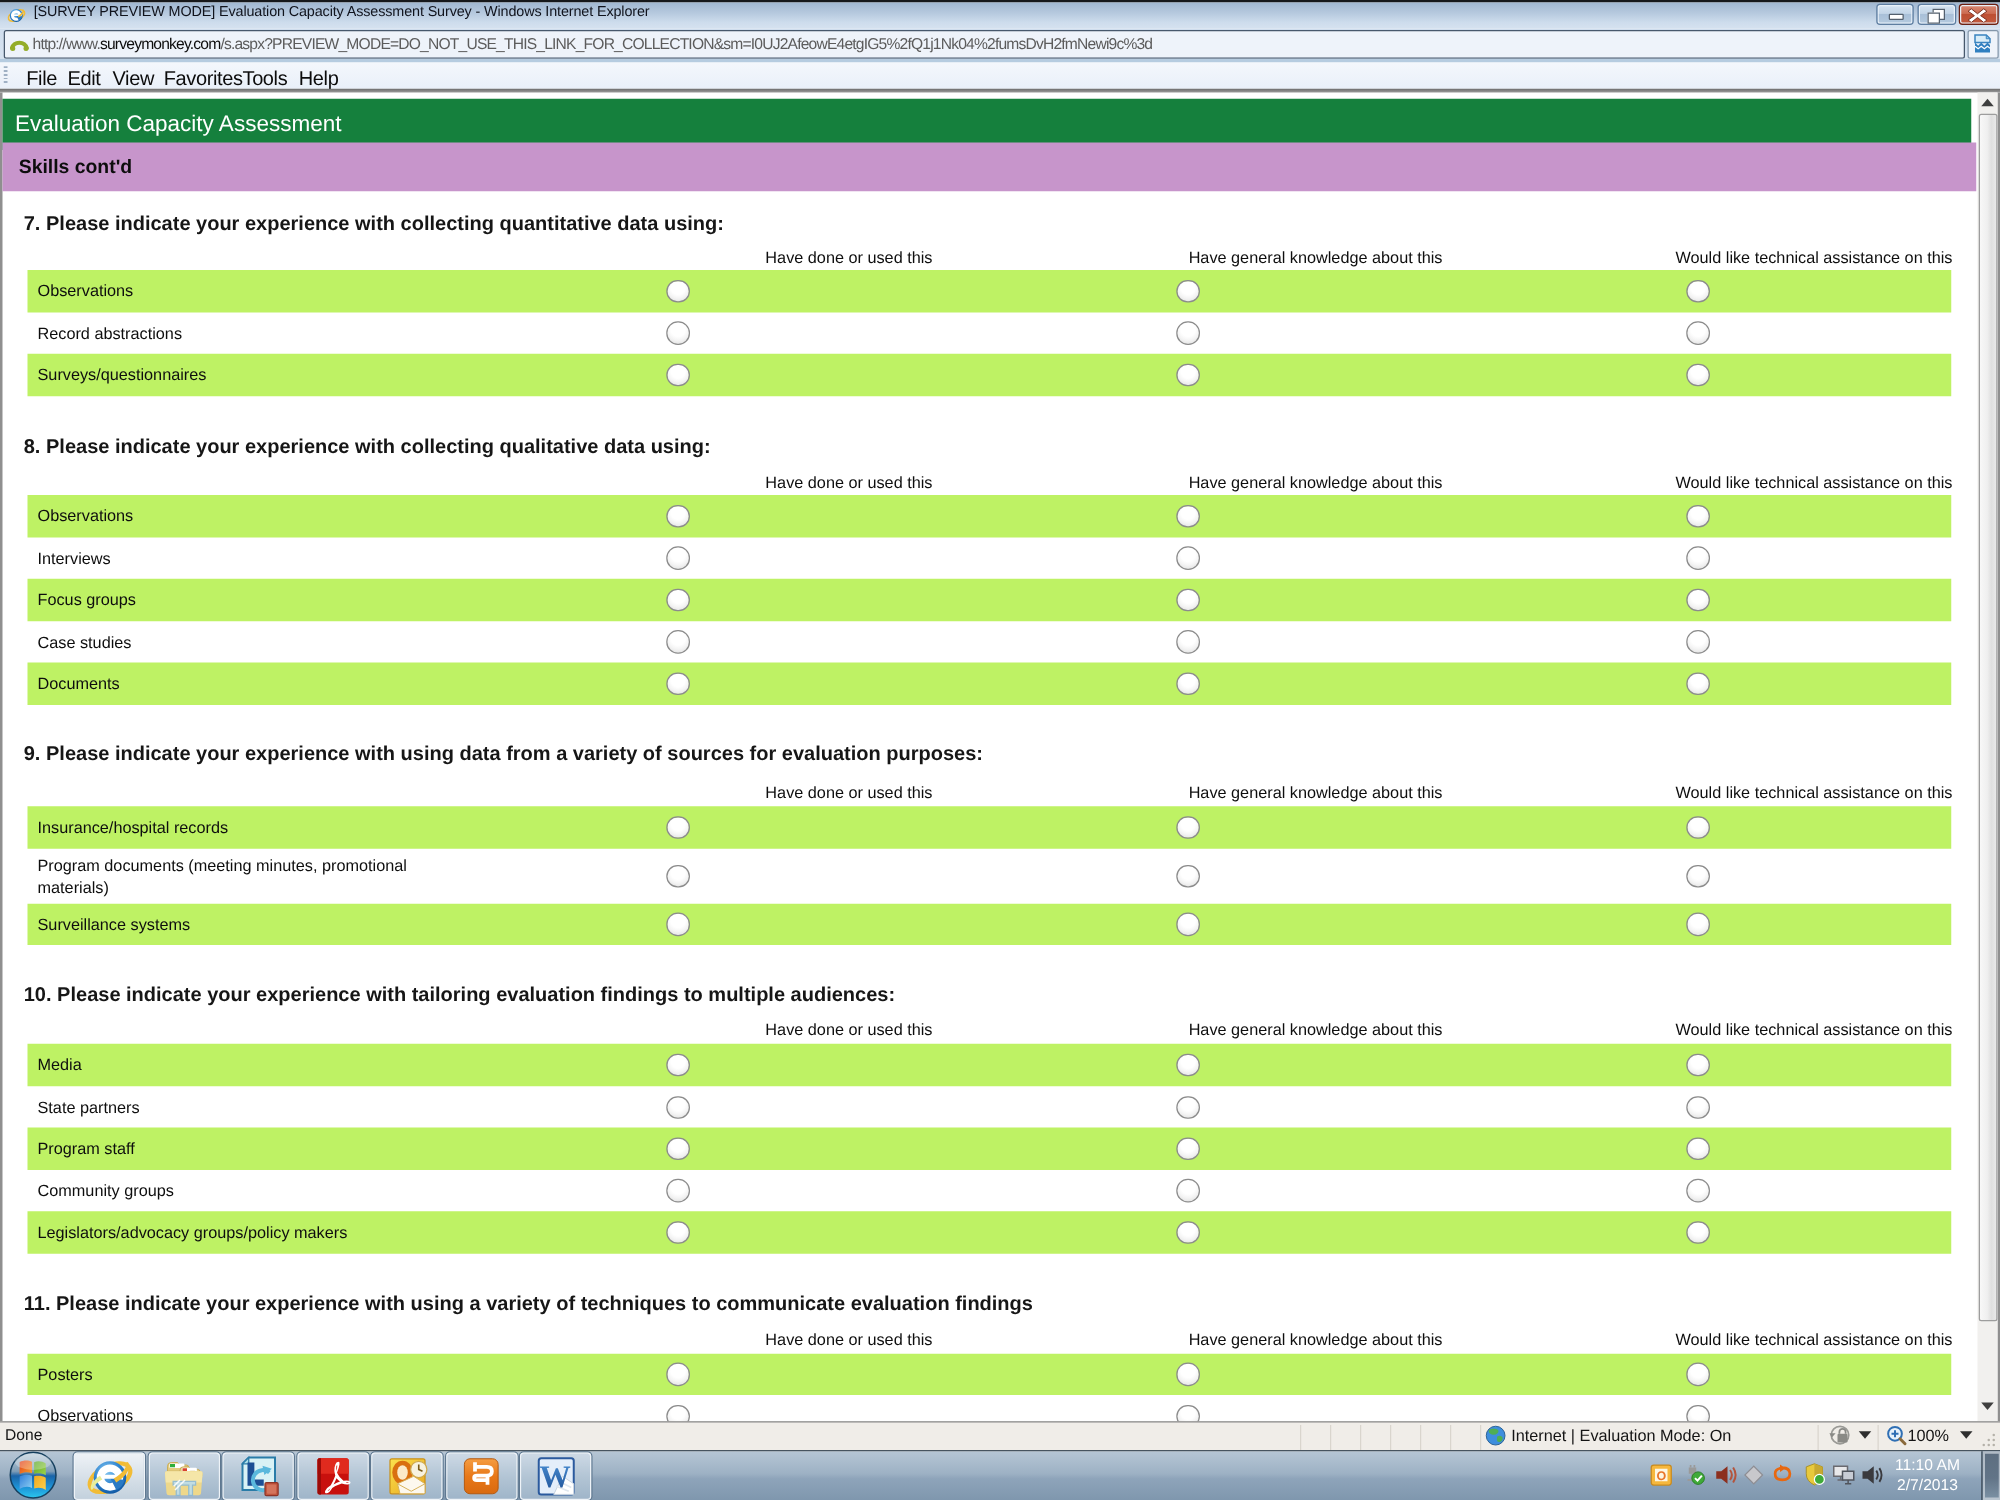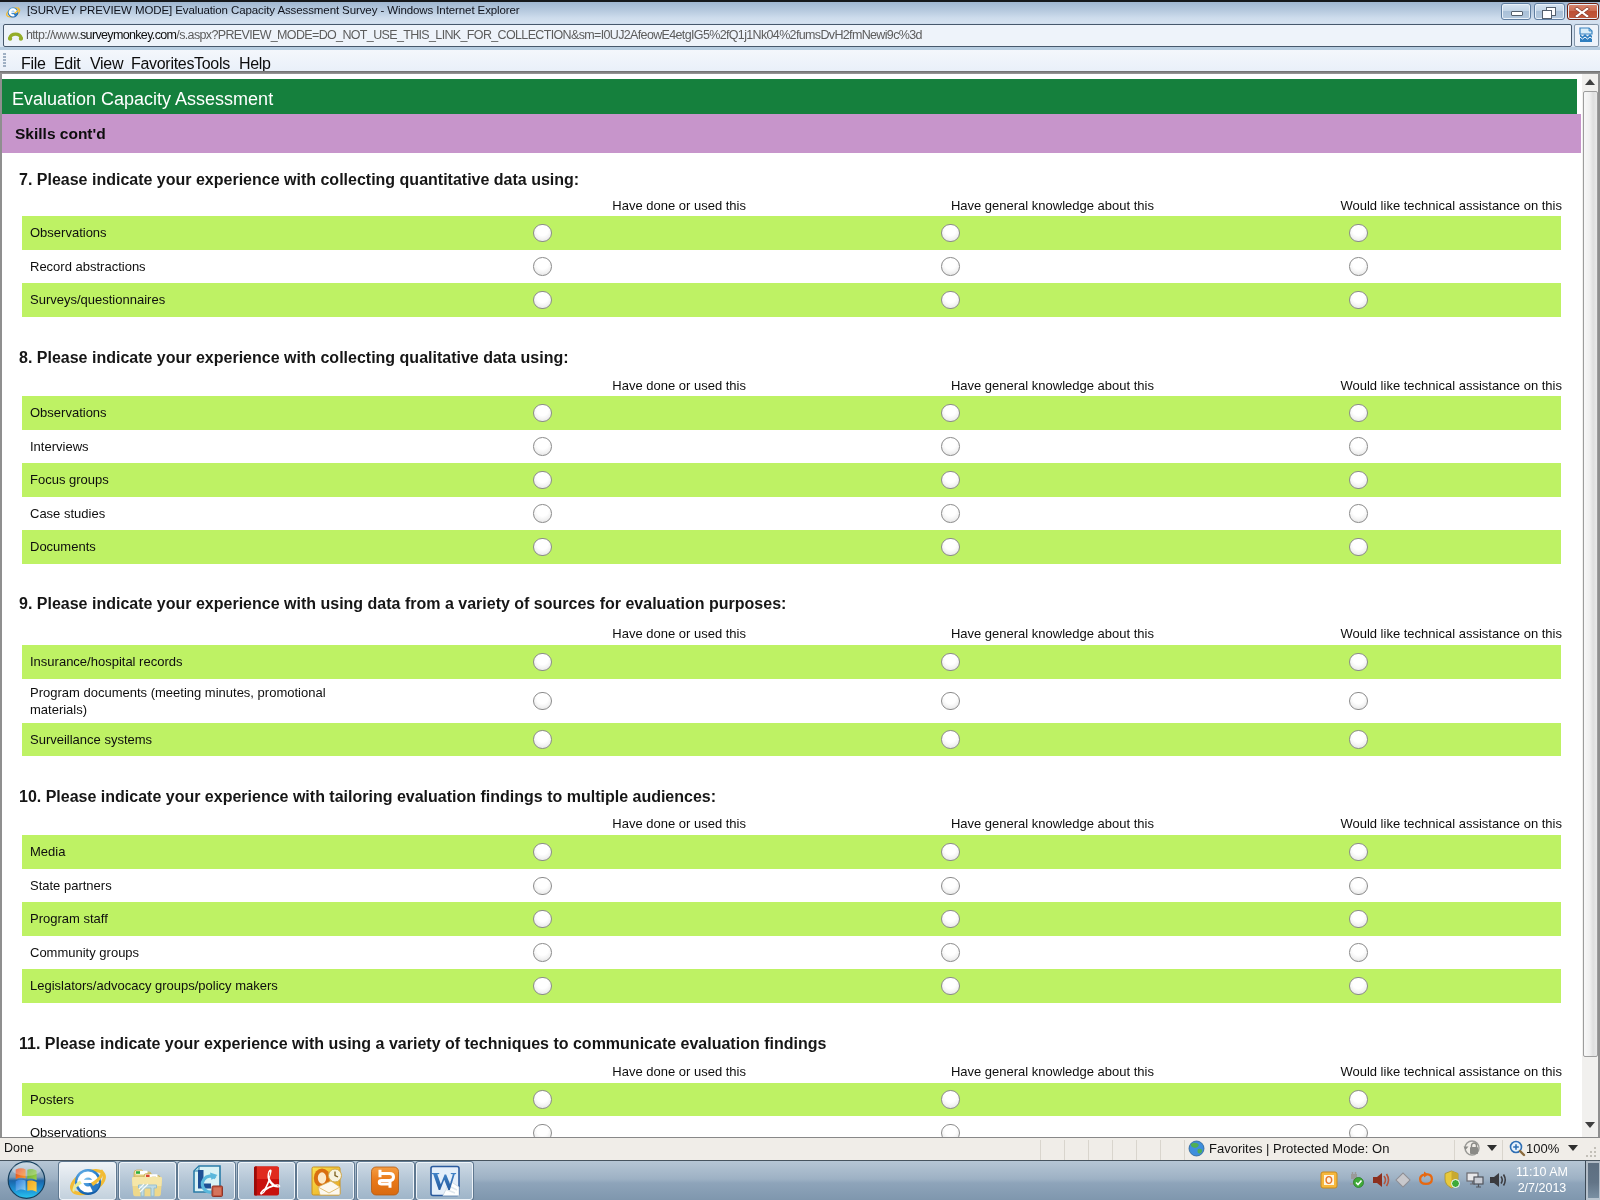--- a/index.html
+++ b/index.html
@@ -275,21 +275,21 @@
  <div class="sep" style="left:1454px"></div>
       <div class="sep" style="left:1502px"></div>
 </div>
 <div id="done">Done</div>
 <svg class="abs" style="left:1188px;top:1140px" width="17" height="17" viewBox="0 0 17 17">
  <circle cx="8.5" cy="8.5" r="7.5" fill="#3e8edd"></circle>
  <path d="M3 4 Q6 2 9 3.2 Q12 4.5 10 6.5 Q8 8.5 5.5 7.5 Q2.5 6.5 3 4 Z" fill="#4fae54"></path>
  <path d="M10 9 Q13 8 14 10 Q14.5 12.5 12 13.5 Q9.5 14 9.5 11.5 Q9.5 9.5 10 9 Z" fill="#4fae54"></path>
  <circle cx="8.5" cy="8.5" r="7.5" fill="none" stroke="#2c6396" stroke-width="0.8"></circle>
 </svg>
-<div id="inettxt">Favorites | Protected Mode: On</div>
+<div id="inettxt">Internet | Evaluation Mode: On</div>
 <svg class="abs" style="left:1462px;top:1139px" width="20" height="19" viewBox="0 0 20 19">
  <circle cx="10" cy="9" r="7" fill="none" stroke="#9a9a96" stroke-width="1.4"></circle>
  <path d="M3.5 11 L1.5 7.5 L6.5 7.5 Z" fill="#8a8a86"></path>
  <rect x="8" y="8" width="8" height="7" rx="1" fill="#8a8a86"></rect>
  <path d="M9.5 8 V6.5 A2.5 2.5 0 0 1 14.5 6.5 V8" fill="none" stroke="#8a8a86" stroke-width="1.4"></path>
 </svg>
 <div class="dtri" style="left:1487px;top:1145px"></div>
 <svg class="abs" style="left:1508px;top:1139px" width="18" height="18" viewBox="0 0 18 18">
  <circle cx="8" cy="8" r="5.5" fill="#e8f2fb" stroke="#2f6fb4" stroke-width="1.6"></circle>
  <path d="M8 5.2 V10.8 M5.2 8 H10.8" stroke="#2f6fb4" stroke-width="1.6"></path>

